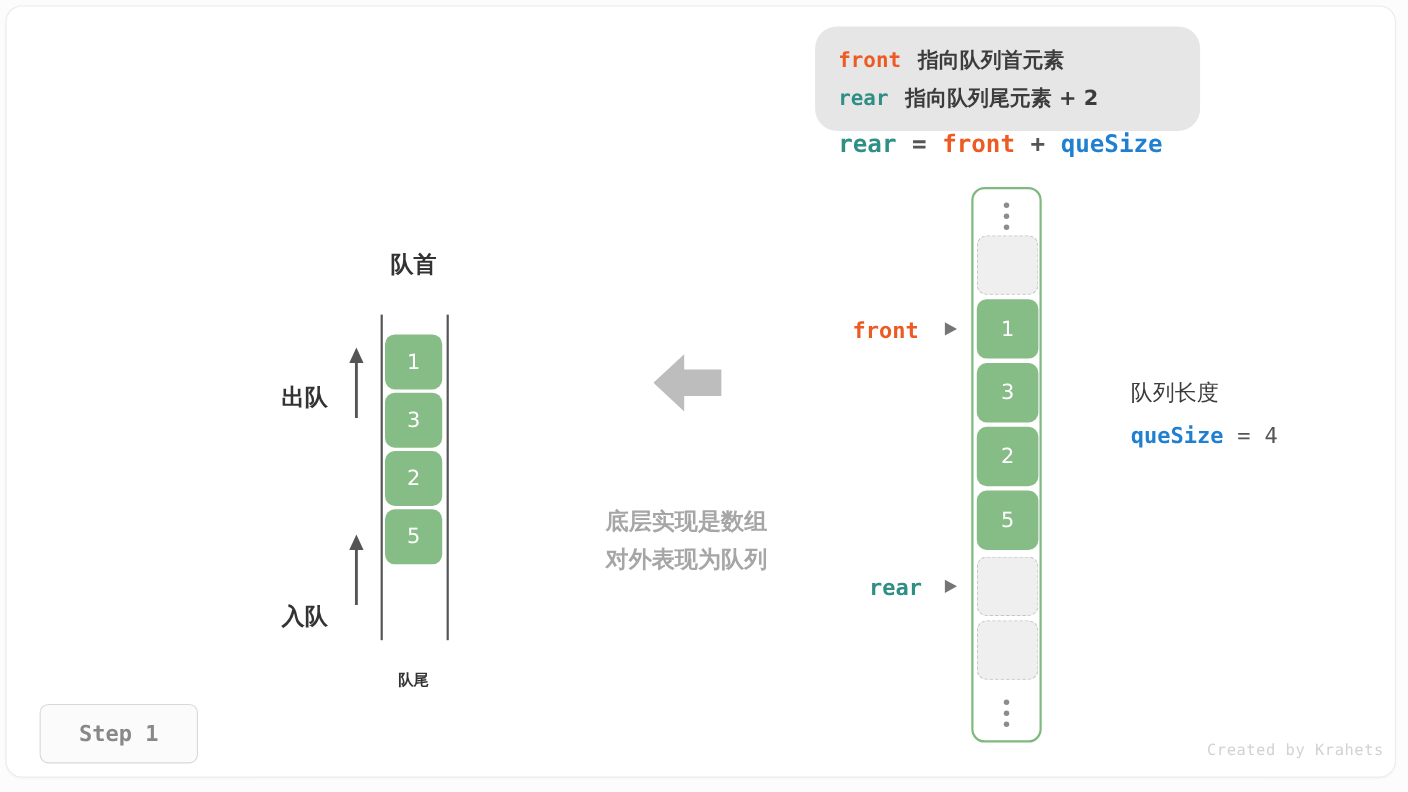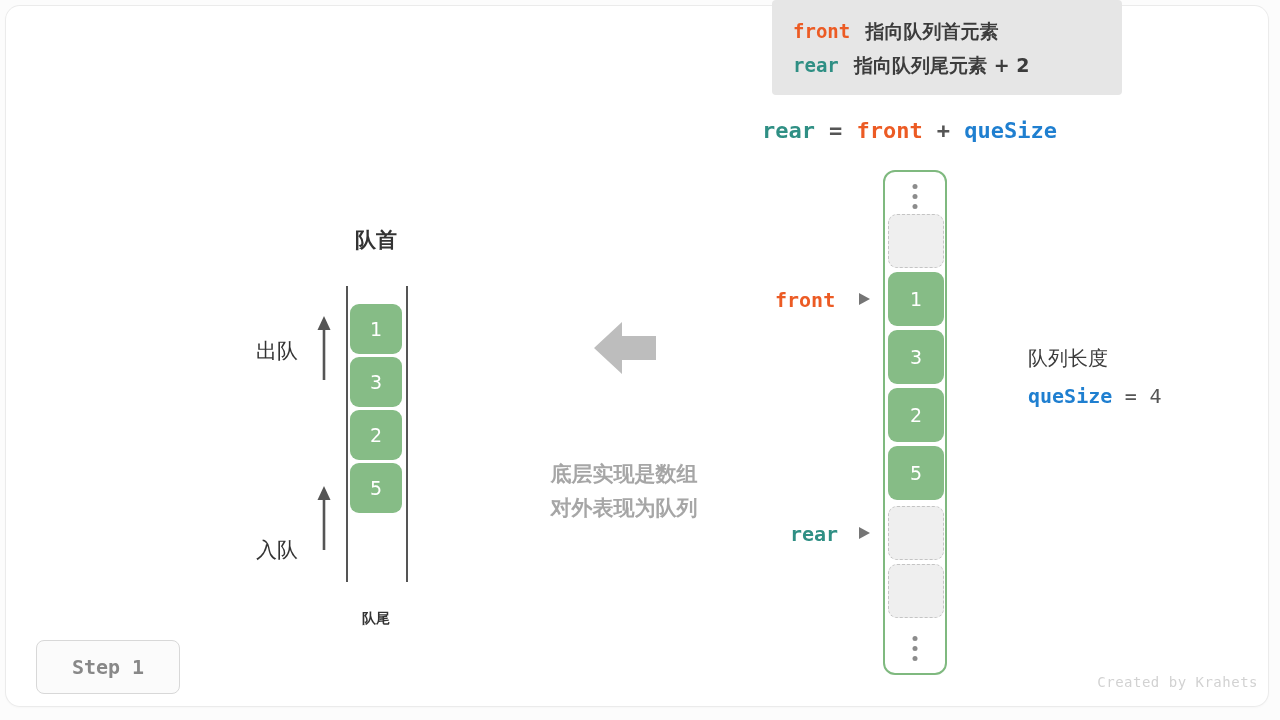--- a/index.html
+++ b/index.html
@@ -30,28 +30,27 @@
     height: 700px;
     background: #ffffff;
     border-radius: 14px;
     box-shadow: 0 0 0 1px #ebebeb, 0 1px 3px rgba(0,0,0,0.05);
   }
 
   
   .legend-box {
     position: absolute;
     left: 741px;
-    top: 0;
+    top: 24px;
     width: 350px;
     height: 95px;
     background: #e6e6e6;
-    border-radius: 4px;
+    border-radius: 20px;
     box-sizing: border-box;
     padding: 14px 0 0 21px;
-    margin-left: 31px;
   }
   .legend-line {
     height: 34px;
     line-height: 34px;
     white-space: nowrap;
     font-size: 19px;
     color: #3c3c3c;
   }
   .mono {
     font-family: "DejaVu Sans Mono", "Liberation Mono", monospace;
@@ -116,23 +115,24 @@
     font-size: 19px;
     display: flex;
     align-items: center;
     justify-content: center;
     font-family: "DejaVu Sans", "Liberation Sans", sans-serif;
   }
 
   .op-label {
     position: absolute;
     font-size: 21px;
-    font-weight: normal;
+    font-weight: bold;
     color: #333333;
     font-family: "DejaVu Sans", "Liberation Sans", sans-serif;
+    margin-top: 10px;
   }
   .arrow-up { position: absolute; }
 
   
   .big-arrow { position: absolute; left: 594px; top: 320px; }
   .note {
     position: absolute;
     left: 528px;
     top: 413px;
     width: 192px;

